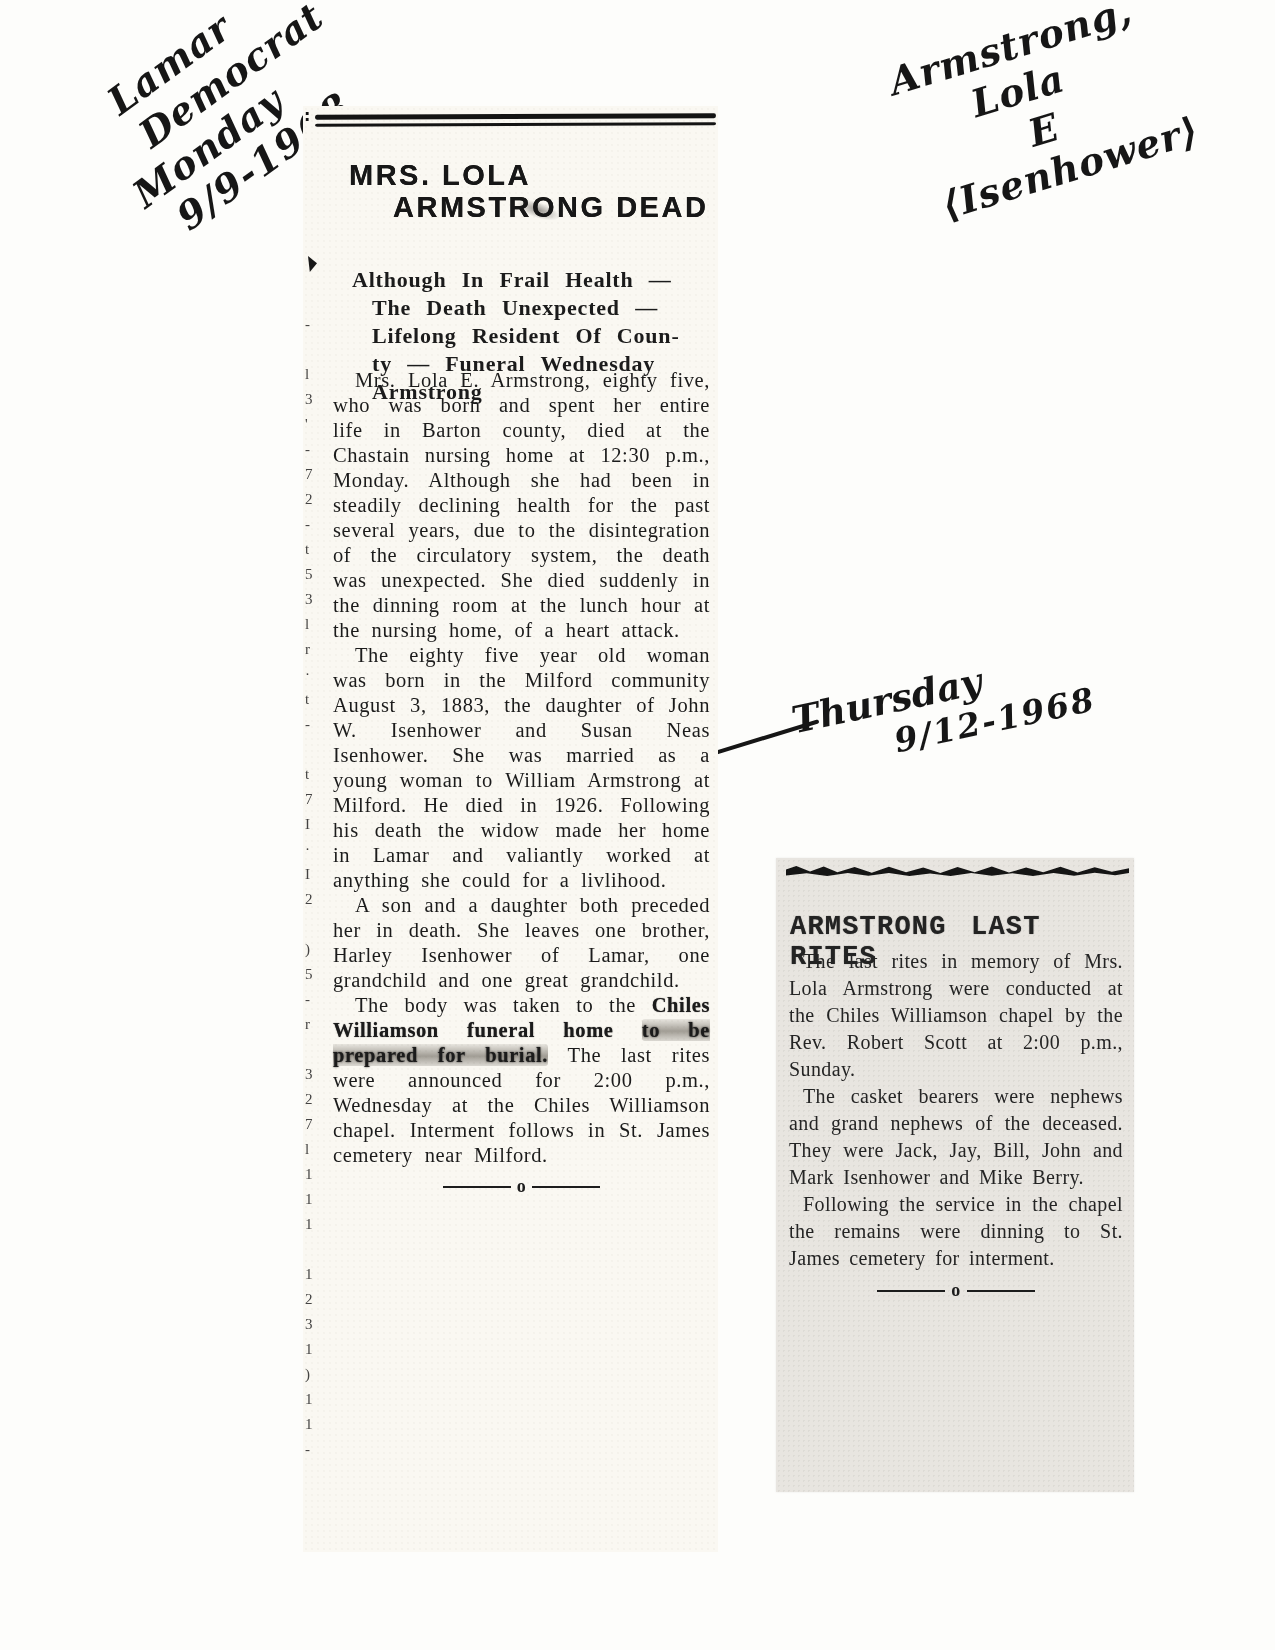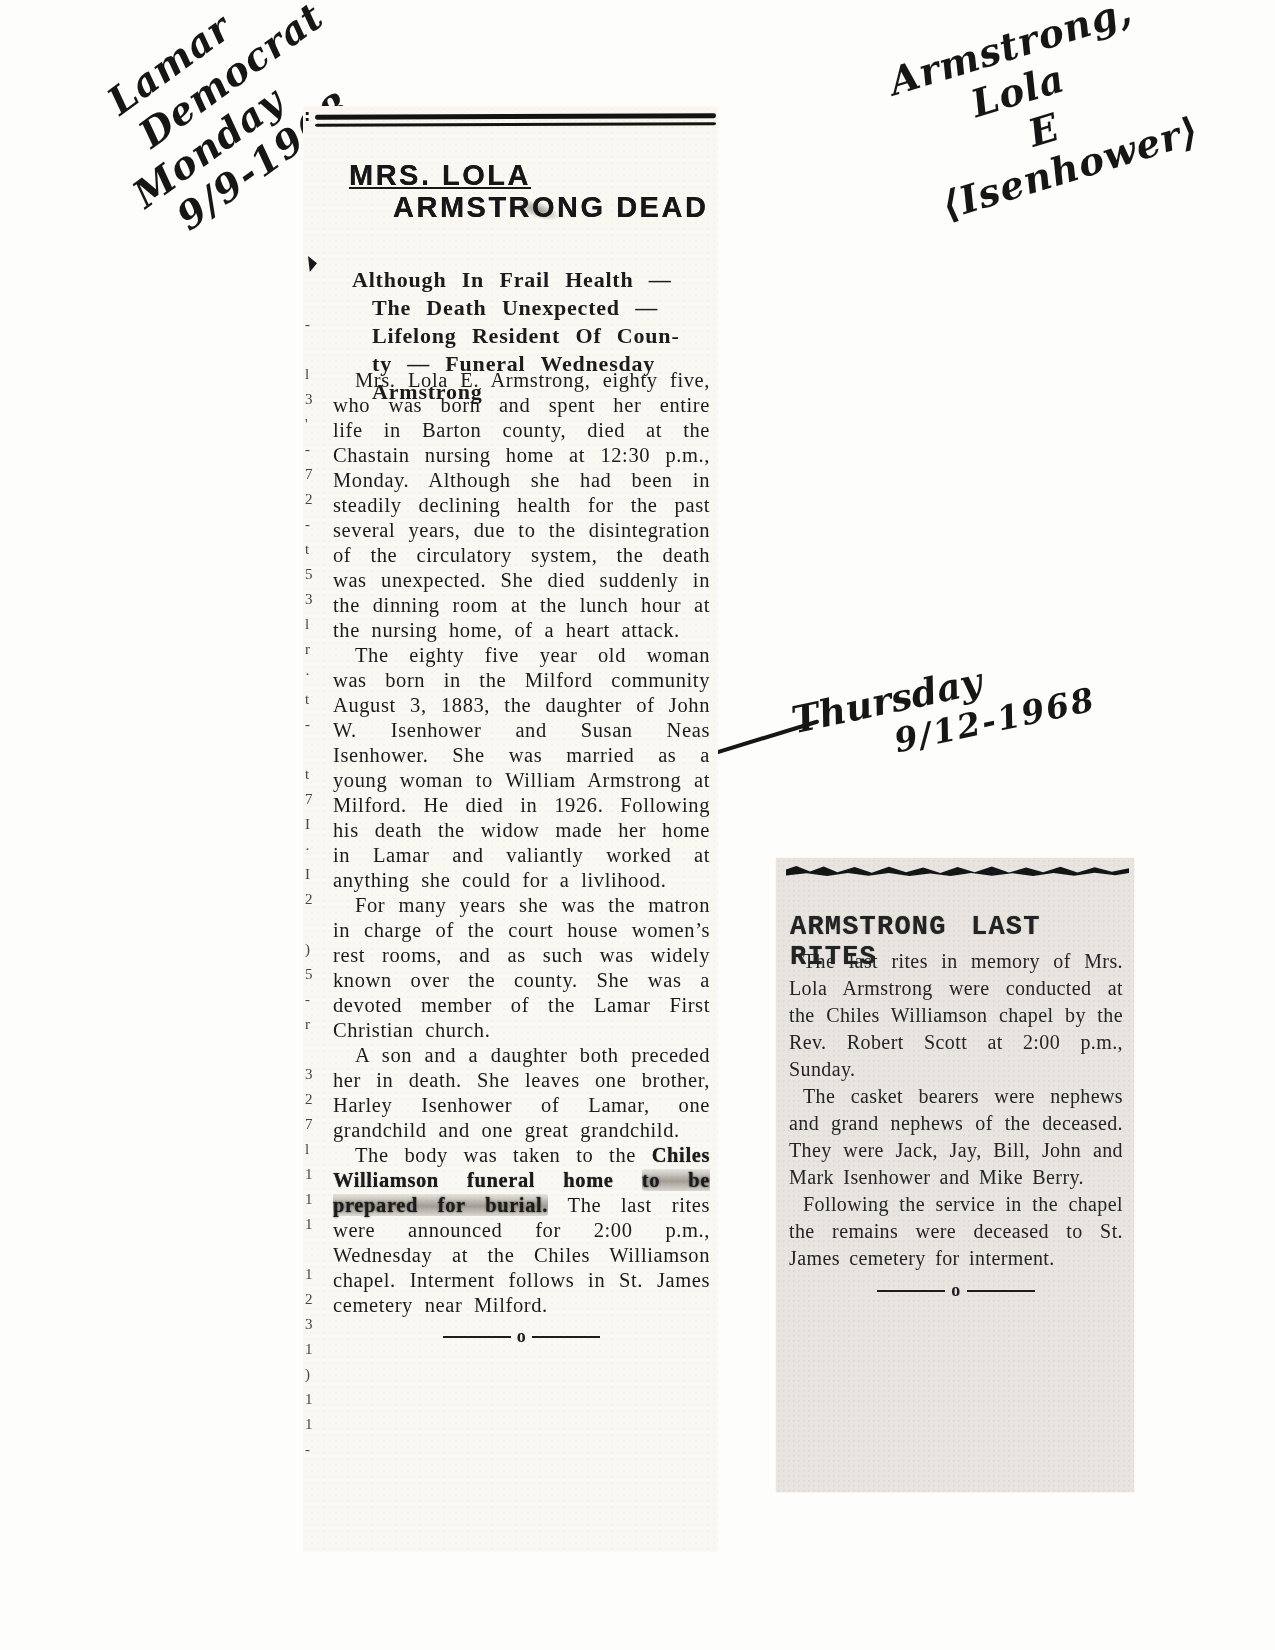--- a/index.html
+++ b/index.html
@@ -71,21 +71,21 @@
     background:radial-gradient(ellipse at center,rgba(70,65,60,.55),rgba(70,65,60,0) 70%);
     transform:rotate(18deg);
   }
 
   
   .c1-head{
     position:absolute;font-family:"Liberation Sans",sans-serif;font-weight:bold;
     color:#171717;font-size:29px;letter-spacing:2.5px;line-height:1;
     text-shadow:0 0 .6px #171717;
   }
-  .c1-head.l1{left:46px;top:36px;text-decoration:underline;}
+  .c1-head.l1{left:46px;top:36px;}
   .c1-head.l2{left:80px;top:68px;margin-left:10px;}
 
   
   .c1-sub{
     position:absolute;left:49px;top:124px;width:362px;
     font-weight:bold;font-size:22px;line-height:28px;
     letter-spacing:.8px;word-spacing:9px;color:#1b1b1b;margin-top:36px;
   }
   .c1-sub .ln{display:block;}
   .c1-sub .ind{margin-left:20px;}
@@ -226,38 +226,37 @@
 3
 1
 )
 1
 1
 -</div>
 
     <div class="c1-body">
       <p>Mrs. Lola E. Armstrong, eighty five, who was born and spent her entire life in Barton county, died at the Chastain nursing home at 12:30 p.m., Monday. Although she had been in steadily declining health for the past several years, due to the disintegration of the circulatory system, the death was unexpected. She died suddenly in the dinning room at the lunch hour at the nursing home, of a heart attack.</p>
       <p>The eighty five year old woman was born in the Milford community August 3, 1883, the daughter of John W. Isenhower and Susan Neas Isenhower. She was married as a young woman to William Armstrong at Milford. He died in 1926. Following his death the widow made her home in Lamar and valiantly worked at anything she could for a livlihood.</p>
-      <p>For many years she was the matron in charge of the court house women’s rest rooms, and as such was widely known over the county. She was a devoted member of the Lamar First Christian church.</p>
       <p>A son and a daughter both preceded her in death. She leaves one brother, Harley Isenhower of Lamar, one grandchild and one great grandchild.</p>
       <p><span>The body was taken to the </span><span class="inked">Chiles Williamson funeral home </span><span class="smear">to be prepared for burial.</span><span> The last rites were announced for 2:00 p.m., Wednesday at the Chiles Williamson chapel. Interment follows in St. James cemetery near Milford.</span></p>
       <div class="divider">
         <span class="bar"></span>
         <span class="oo">o</span>
         <span class="bar"></span>
       </div>
     </div>
   </article>
 
   <article class="clip clip2">
     <div class="torn-top"></div>
     <h1 class="c2-head">ARMSTRONG LAST RITES</h1>
     <div class="c2-body">
       <p>The last rites in memory of Mrs. Lola Armstrong were conducted at the Chiles Williamson chapel by the Rev. Robert Scott at 2:00 p.m., Sunday.</p>
       <p>The casket bearers were nephews and grand nephews of the deceased. They were Jack, Jay, Bill, John and Mark Isenhower and Mike Berry.</p>
-      <p>Following the service in the chapel the remains were deceased to St. James cemetery for interment.</p>
+      <p>Following the service in the chapel the remains were dinning to St. James cemetery for interment.</p>
       <div class="divider">
         <span class="bar"></span>
         <span class="oo">o</span>
         <span class="bar"></span>
       </div>
     </div>
   </article>
 
 </div>
 

